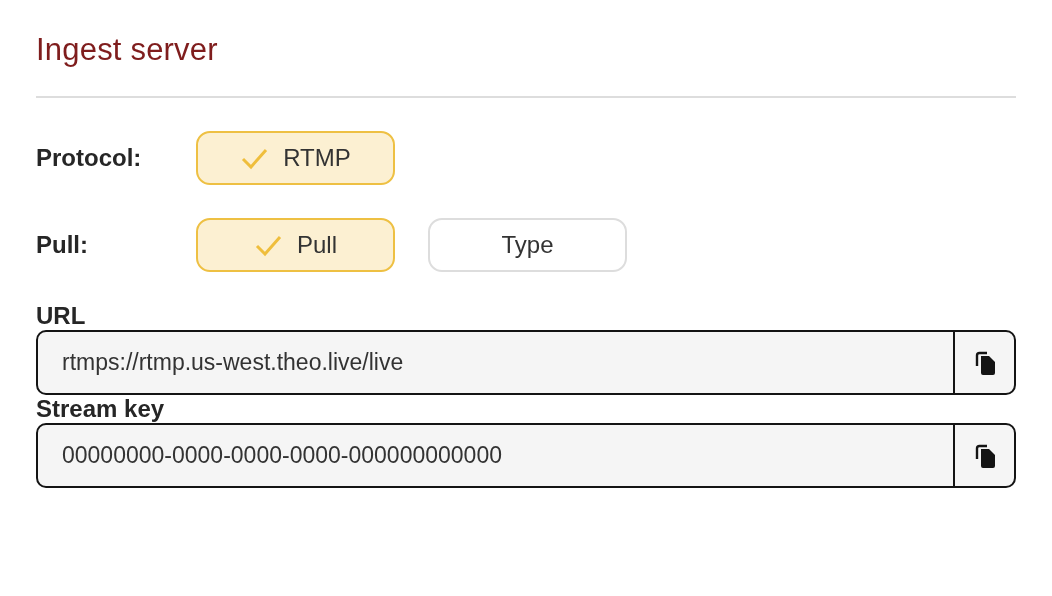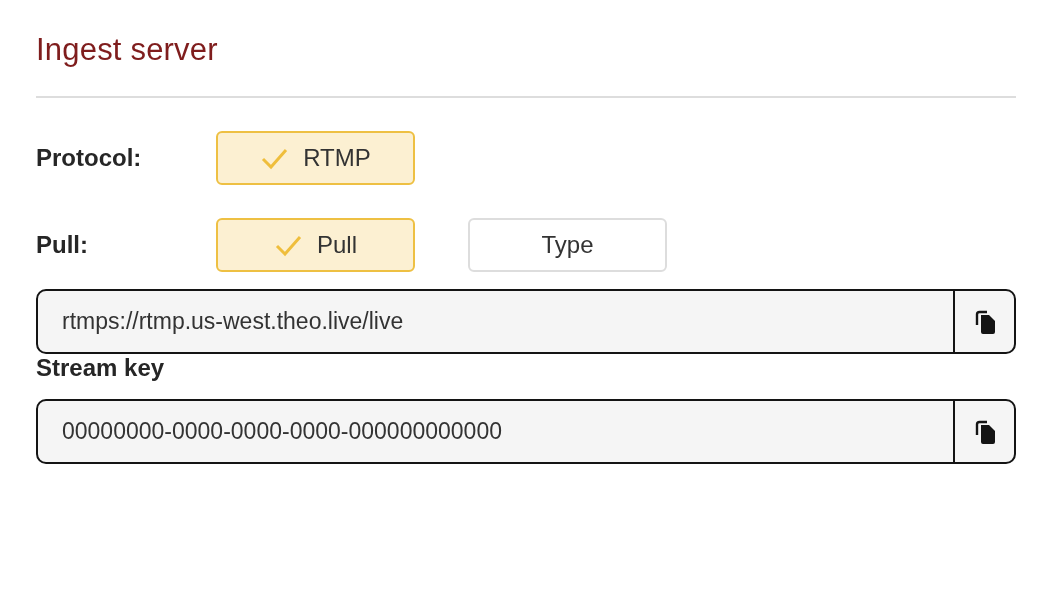--- a/index.html
+++ b/index.html
@@ -23,35 +23,34 @@
   .divider {
     border: none;
     border-top: 2px solid #dddddd;
     margin: 28px 0 0 0;
   }
   .row {
     display: flex;
     align-items: center;
     margin-top: 33px;
     height: 54px;
-    gap: 20px;
   }
   .row-label {
     width: 160px;
     font-size: 24px;
     font-weight: 700;
     color: #262626;
   }
   .toggle {
     display: flex;
     align-items: center;
     justify-content: center;
     width: 199px;
     height: 54px;
-    border-radius: 6px;
+    border-radius: 14px;
     font-size: 24px;
     font-family: inherit;
     color: #333333;
     background: #ffffff;
     border: 2px solid #dddddd;
     margin-right: 33px;
     cursor: pointer;
     padding: 0;
   }
   .toggle.selected {
@@ -66,21 +65,21 @@
   .field-label {
     display: block;
     font-size: 24px;
     font-weight: 700;
     color: #262626;
   }
   .field-label.first { margin-top: 30px; }
   .input-group {
     display: flex;
     align-items: stretch;
-    margin-top: 17px;
+    margin-top: 0;
     height: 65px;
     border: 2px solid #141414;
     border-radius: 10px;
     background: #f5f5f5;
     overflow: hidden;
   }
   .text-input {
     flex: 1;
     min-width: 0;
     border: none;
@@ -133,20 +132,21 @@
           <polyline points="3,12 11,20 26,3" fill="none" stroke="#efbe3c" stroke-width="3"></polyline>
         </svg>
       </span>
       <span>Pull</span>
     </button>
     <button class="toggle">
       <span>Type</span>
     </button>
   </div>
 
+  <label class="field-label first">URL</label>
   <div class="input-group">
     <input class="text-input" type="text" readonly="" value="rtmps://rtmp.us-west.theo.live/live" style="">
     <button class="copy-btn">
       <span>
         <svg width="28" height="28" viewBox="0 0 28 28">
           <path d="M6 17 V6.5 Q6 4 8.5 4 H16" fill="none" stroke="#141414" stroke-width="2.4"></path>
           <path d="M10 7 H18 V13 H24 V24 Q24 26 22 26 H12 Q10 26 10 24 Z" fill="#141414"></path>
           <path d="M18 7 L24 13 L18 13 Z" fill="#141414"></path>
         </svg>
       </span>

